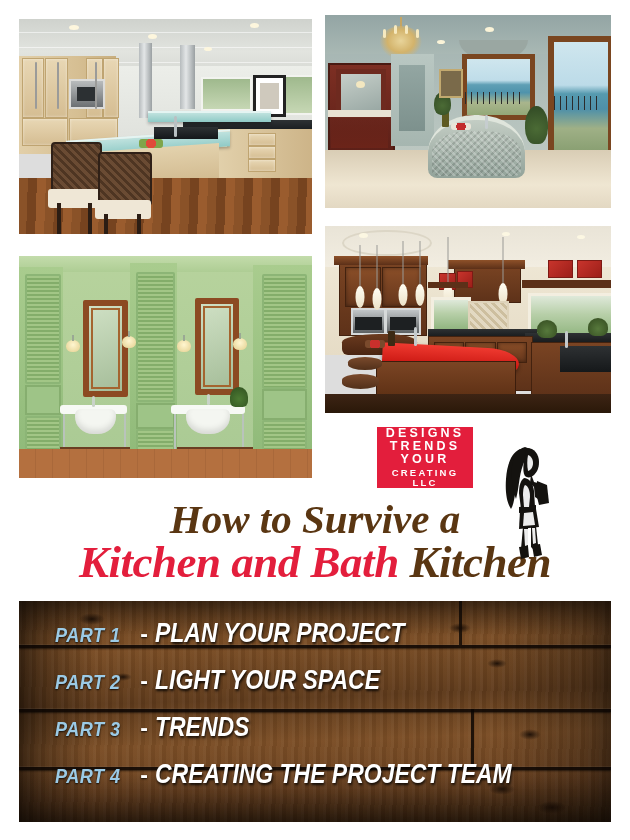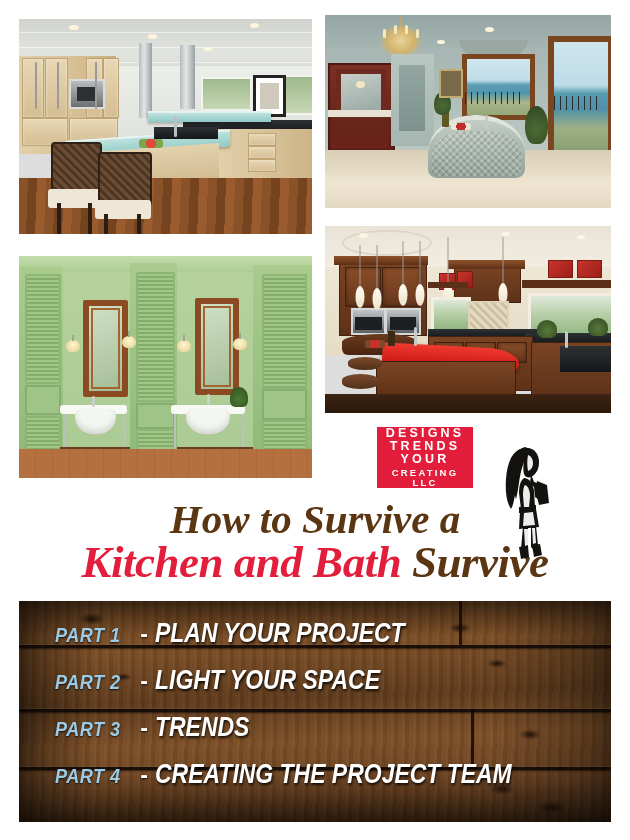--- a/index.html
+++ b/index.html
@@ -430,21 +430,21 @@
   <div id="logo-block">
     <div class="ln">DESIGNS</div>
     <div class="ln">TRENDS</div>
     <div class="ln">YOUR</div>
     <div class="ln small">CREATING LLC</div>
   </div>
 
   <div id="title-line1">How to Survive a</div>
   <div id="title-line2">
     <span class="red">Kitchen and Bath</span>
-    <span class="brown">Survive</span>
+    <span class="brown">Kitchen</span>
   </div>
 
   <div id="woman-silhouette">
     <svg viewBox="0 0 58 126" xmlns="http://www.w3.org/2000/svg">
       <g fill="#14120f">
 
         <path d="M23 4 C14 8 10 20 9 34 C8 48 10 58 14 64 C18 58 18 44 21 34 C23 24 26 14 30 9 Z"></path>
         <path d="M28 2 C20 4 16 12 15 22 C14 34 16 46 19 54 C22 44 22 30 26 20 C29 12 33 6 36 5 Z"></path>
 
         <path d="M30 3 C37 3 42 9 42 17 C42 23 40 27 37 30 C34 33 30 33 28 31 C26 28 26 22 27 16 C28 10 29 5 30 3 Z"></path>

